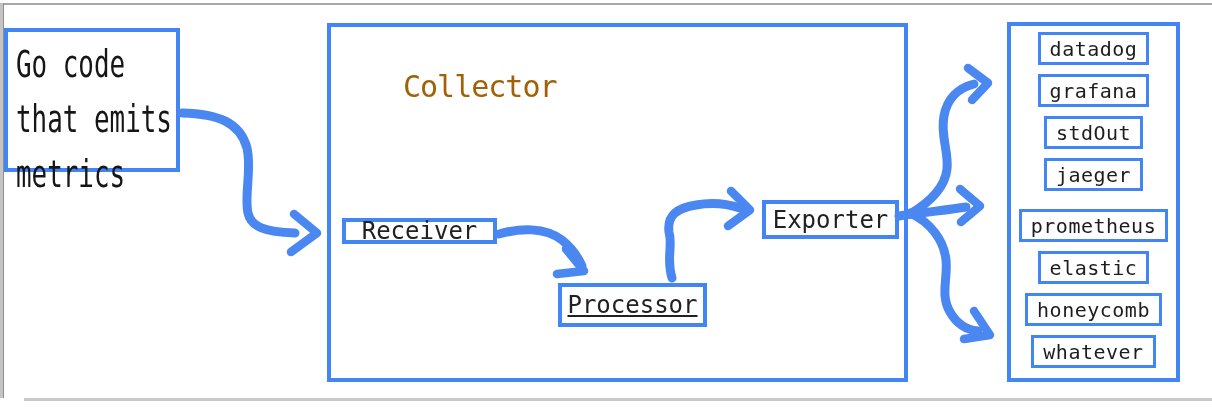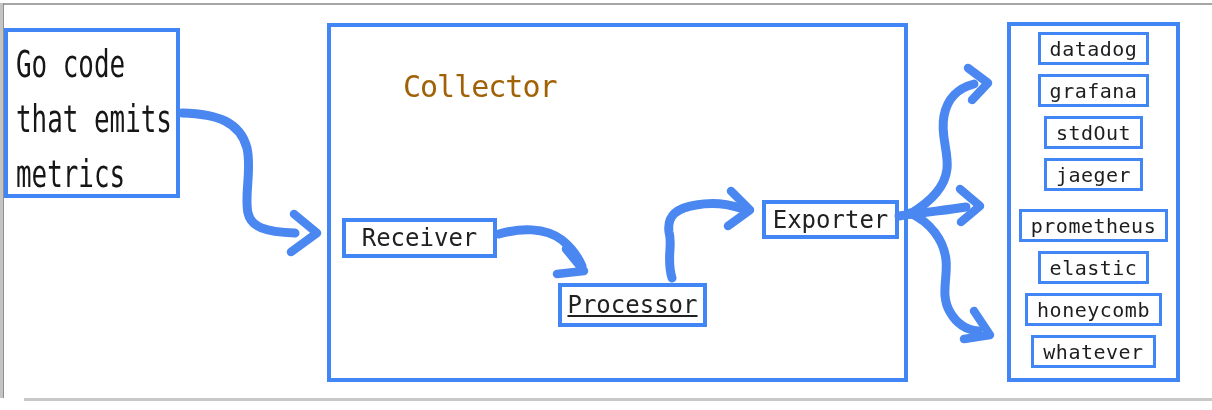--- a/index.html
+++ b/index.html
@@ -35,21 +35,21 @@
   }
 
   .box {
     position: absolute;
     background: #ffffff;
     border: 4px solid var(--accent);
     color: var(--ink);
   }
 
   
-  .go-box { left: 4px; top: 28px; width: 176px; height: 170px; padding: 5px 12px 0 8px; }
+  .go-box { left: 4px; top: 28px; width: 176px; height: 144px; padding: 5px 12px 0 8px; }
   .go-line {
     font-size: 37px;
     line-height: 55px;
     white-space: nowrap;
     transform: scaleX(0.70);
     transform-origin: left center;
     color: #161616;
   }
 
   
@@ -57,21 +57,21 @@
   .collector-title {
     position: absolute; left: 72px; top: 45px;
     font-size: 30px; line-height: 30px; letter-spacing: -1px;
     color: #a16207; white-space: nowrap;
   }
 
   .component {
     display: flex; align-items: center; justify-content: center;
     font-size: 24px; letter-spacing: 0px; white-space: nowrap;
   }
-  .receiver-box  { left: 342px; top: 218px; width: 155px; height: 40px; }
+  .receiver-box  { left: 342px; top: 218px; width: 155px; height: 26px; }
   .processor-box { left: 558px; top: 283px; width: 149px; height: 44px; text-decoration: underline; }
   .exporter-box  { left: 762px; top: 200px; width: 137px; height: 39px; }
 
   
   .sinks-panel {
     left: 1007px; top: 22px; width: 173px; height: 360px;
     display: flex; flex-direction: column; align-items: center;
     padding-top: 6px; gap: 9px;
   }
   .sink-box {

